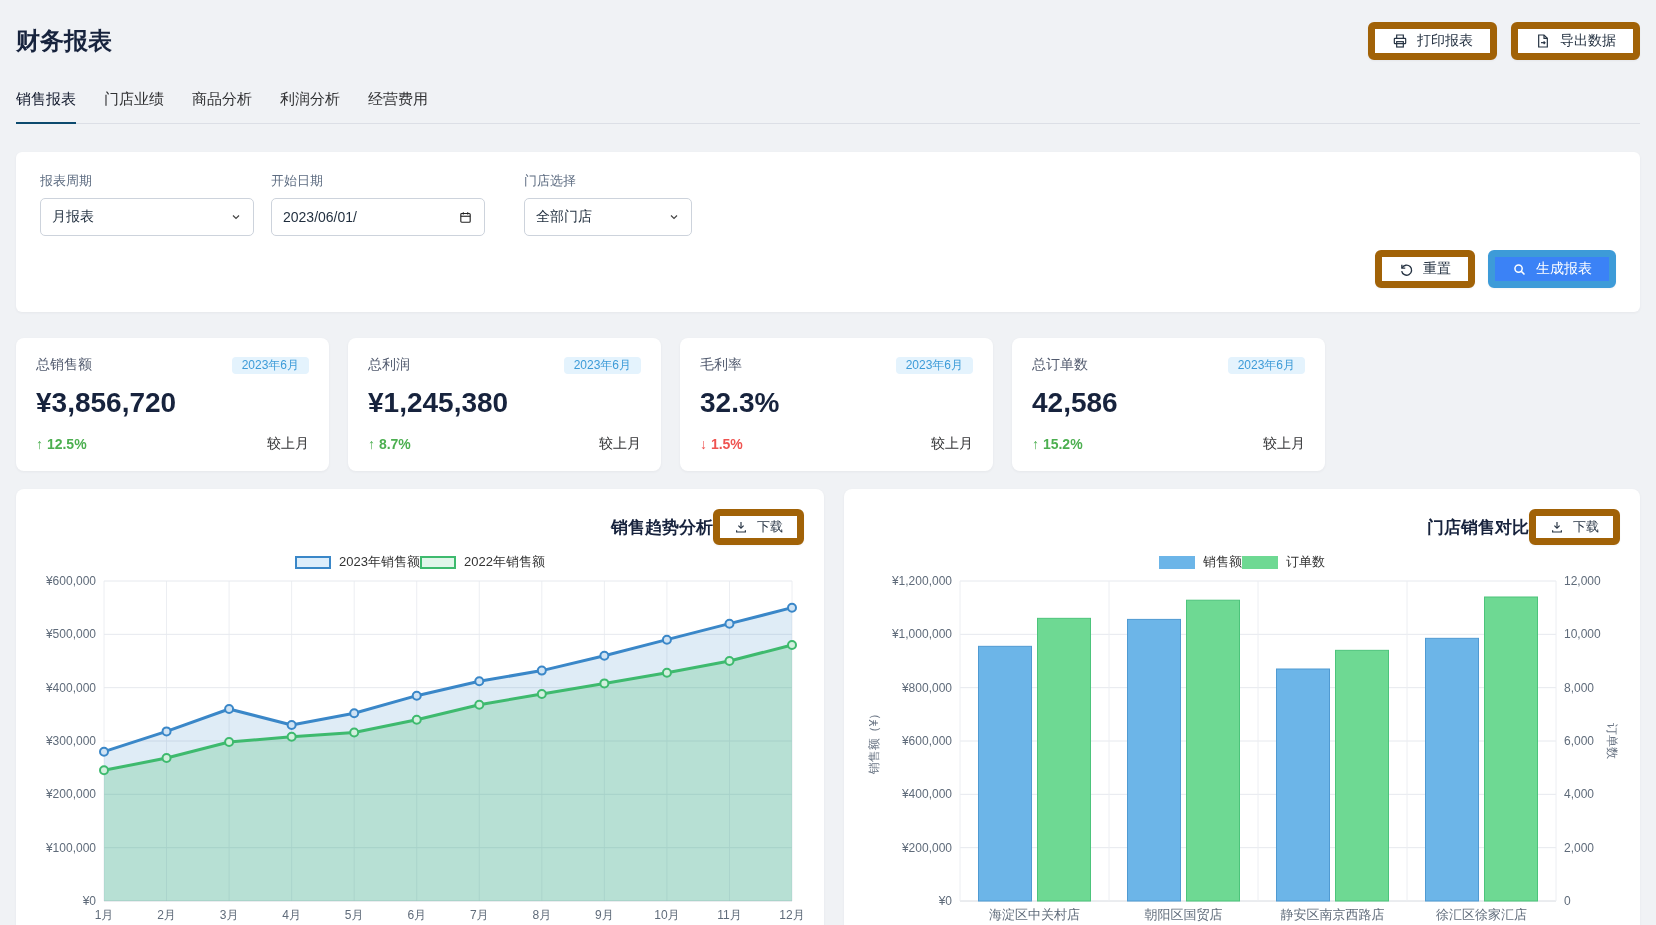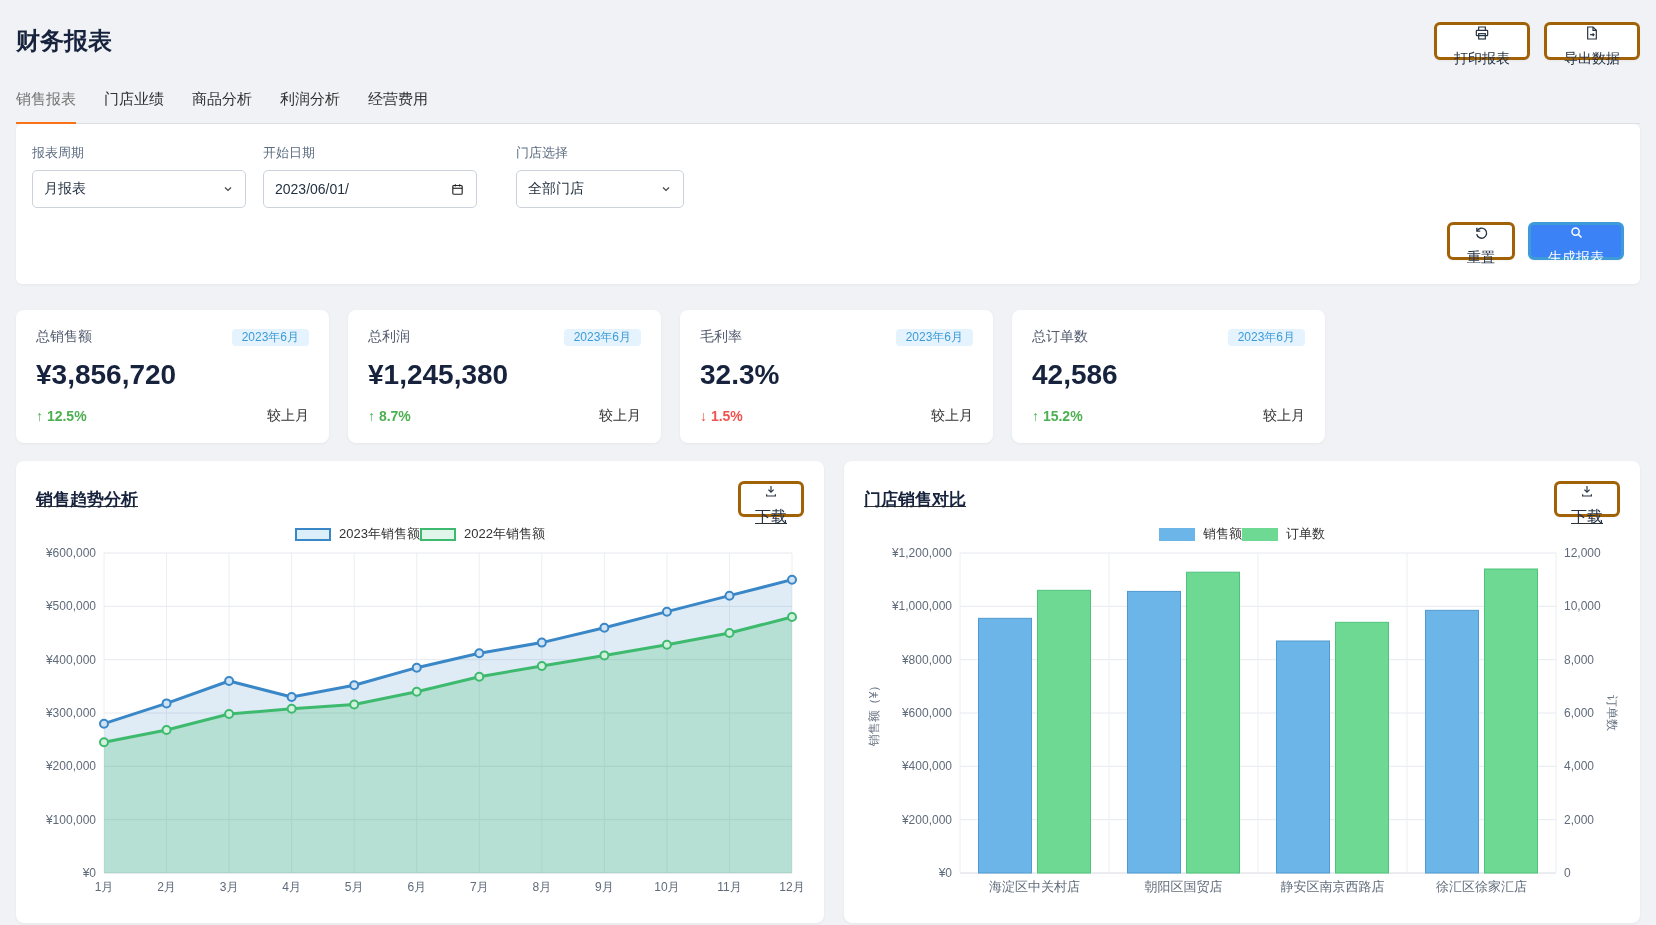--- a/index.html
+++ b/index.html
@@ -11,35 +11,35 @@
     color:#303133;
   }
   .container { padding:0 16px; width:1656px; }
 
   
   .topbar { display:flex; justify-content:space-between; align-items:center; padding-top:22px; }
   .page-title { font-size:24px; font-weight:bold; color:#17233d; margin:0; }
   .topbar-actions { display:flex; gap:14px; }
   .btn {
     display:inline-flex; align-items:center; gap:9px;
-    background:#fff; border:3px solid #a16207; border-radius:6px;
+    background:#fff; border:7px solid #a16207; border-radius:6px;
     height:38px; padding:0 17px; font-size:14px; color:#273444;
     cursor:pointer; box-shadow:0 1px 2px rgba(31,45,61,.05);
-    font-family:inherit; white-space:nowrap;flex-direction:column;
+    font-family:inherit; white-space:nowrap;
   }
   .btn svg { flex:0 0 auto; }
   .btn-primary { background:#3b82f6; border-color:#3d9bd8; color:#fff; }
 
   
   .tabs { display:flex; gap:28px; margin-top:30px; border-bottom:1px solid #dcdfe6; }
   .tab { font-size:15px; color:#303133; padding-bottom:13px; cursor:pointer; }
-  .tab.active { color:#737373; border-bottom:2px solid #f97316; margin-bottom:-1px; }
-
-  
-  .filter-card { background:#fff; border-radius:6px; padding:20px 16px 24px; box-shadow:0 1px 3px rgba(31,45,61,.05); }
+  .tab.active { color:#0f172a; border-bottom:2px solid #0c4a6e; margin-bottom:-1px; }
+
+  
+  .filter-card { background:#fff; border-radius:6px; margin-top:28px; padding:20px 24px 24px; box-shadow:0 1px 3px rgba(31,45,61,.05); }
   .filter-row { display:flex; gap:17px; align-items:flex-end; }
   .fgroup { display:flex; flex-direction:column; gap:8px; }
   .fgroup.store { margin-left:22px; }
   .flabel { font-size:13px; color:#5e6d82; }
   .control {
     height:38px; border:1px solid #cdd3dc; border-radius:5px; background:#fff;
     display:flex; align-items:center; justify-content:space-between;
     padding:0 11px; font-size:14px; color:#1f2d3d; cursor:pointer;
   }
   .w214 { width:214px; } .w192 { width:168px; }
@@ -55,23 +55,23 @@
   .kpi-foot { display:flex; justify-content:space-between; align-items:center; margin-top:16px; font-size:14px; }
   .delta { font-weight:bold; }
   .delta.up { color:#4caf50; } .delta.down { color:#ef5350; }
   .compare { color:#303133; }
 
   
   .charts-row { display:flex; gap:20px; margin-top:18px; }
   .chart-card { background:#fff; border-radius:8px; padding:20px; box-shadow:0 1px 3px rgba(31,45,61,.05); }
   .chart-card.trend { width:808px; }
   .chart-card.stores { width:796px; }
-  .chart-head { display:flex; justify-content:space-between; align-items:center;text-decoration:underline; }
+  .chart-head { display:flex; justify-content:flex-end; align-items:center; }
   .chart-title { font-size:17px; font-weight:bold; color:#17233d; }
-  .btn.small { height:36px; padding:0 14px; font-size:16px; }
+  .btn.small { height:36px; padding:0 14px; font-size:13px; }
   .legend { display:flex; justify-content:center; align-items:center; margin-top:8px; height:18px; font-size:13px; color:#333; }
   .legend-item { display:flex; align-items:center; gap:8px; cursor:pointer; }
   .sw { width:36px; height:13px; display:inline-block; }
   svg text { font-family:"Liberation Sans","DejaVu Sans",sans-serif; }
 </style>
 </head>
 <body>
 
 <div class="container">
 

